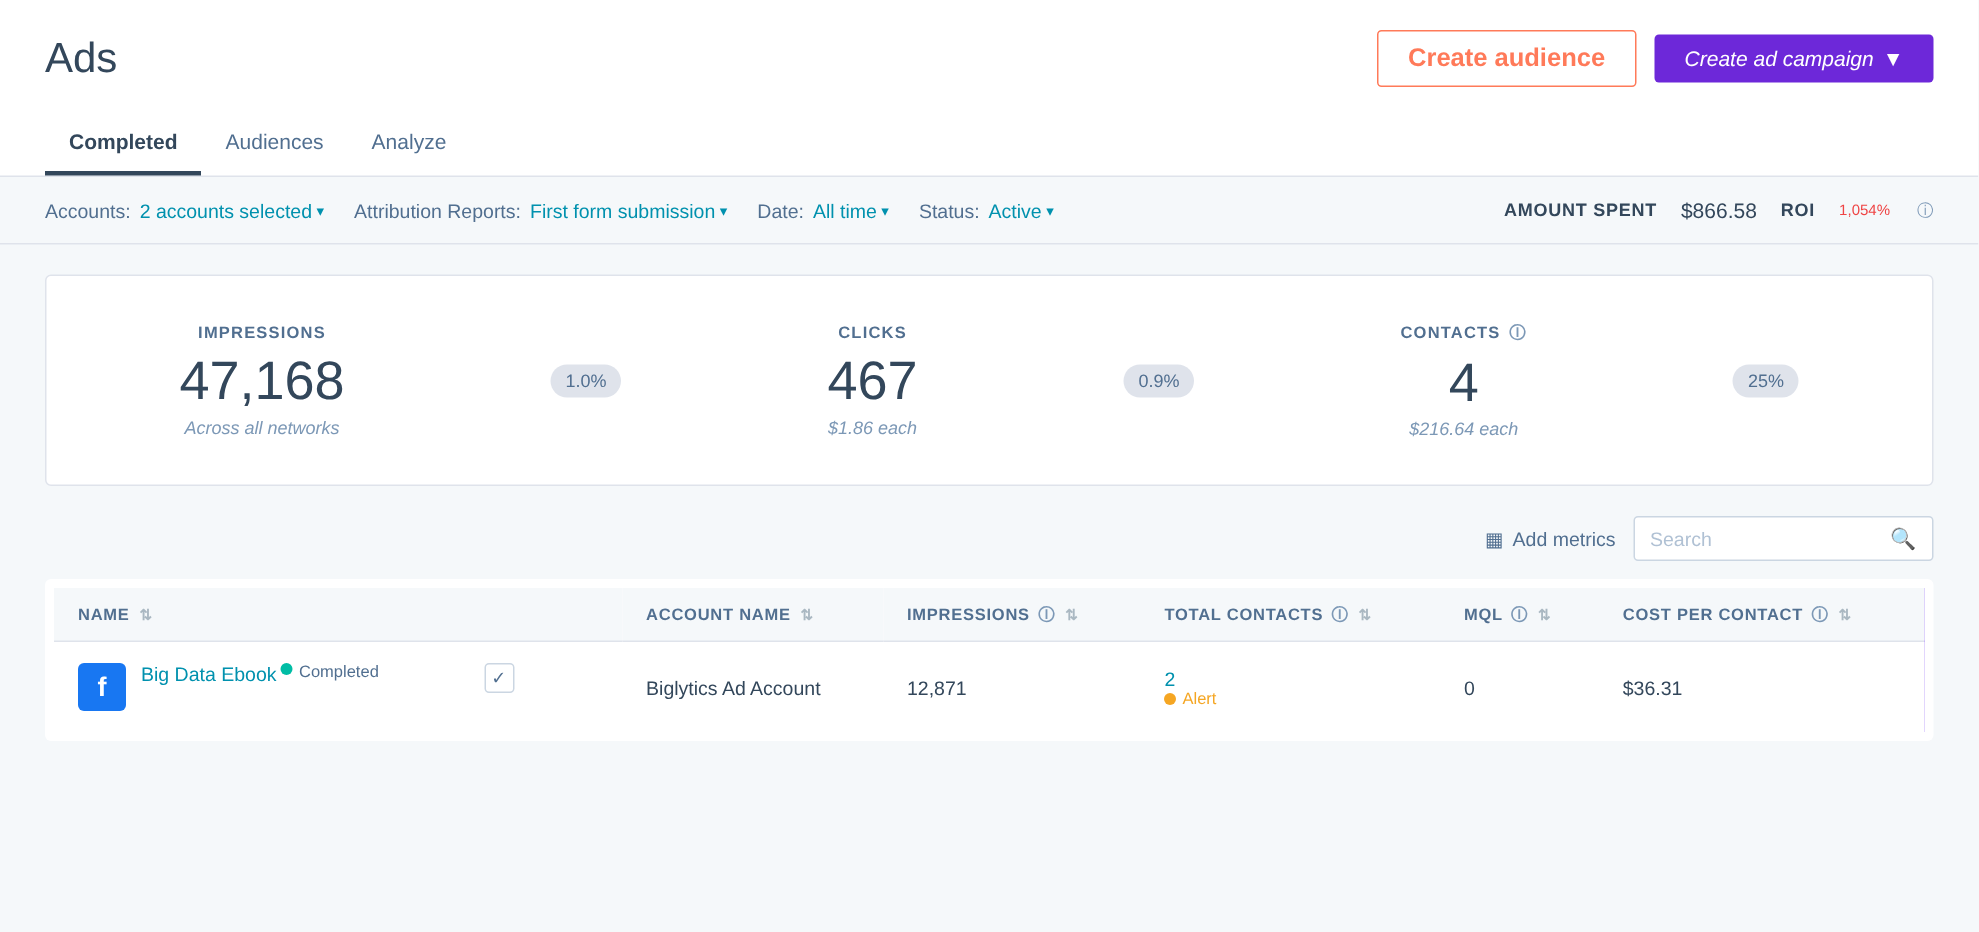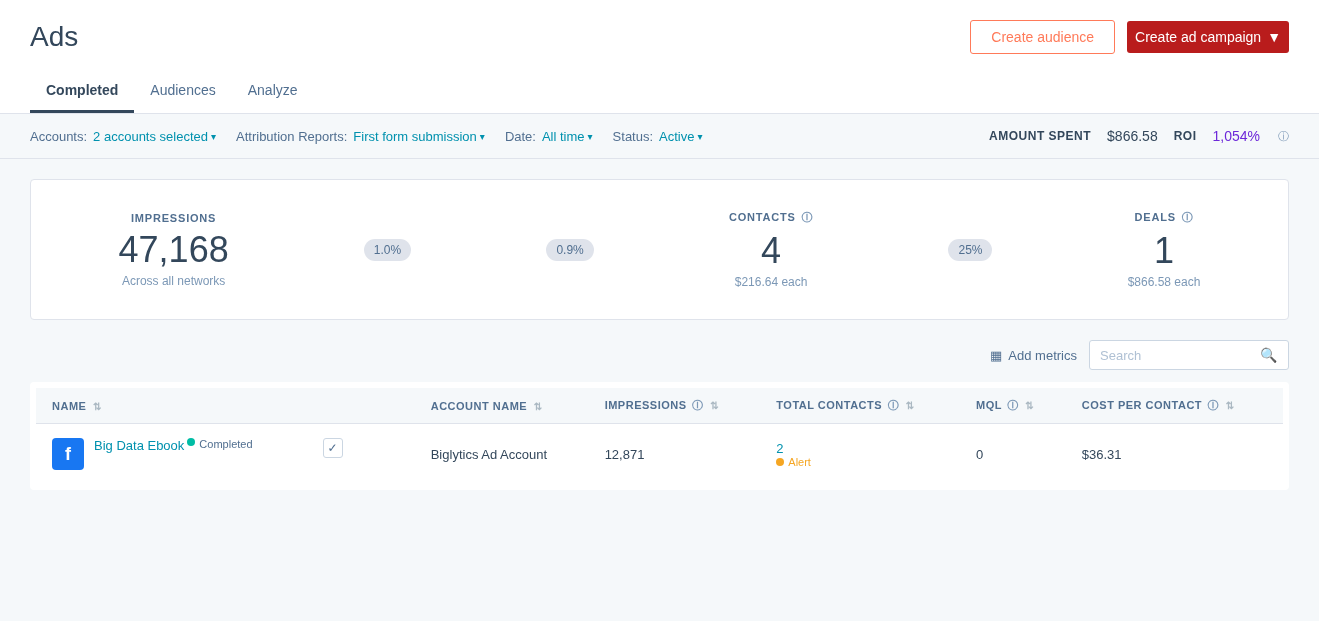--- a/index.html
+++ b/index.html
@@ -16,35 +16,36 @@
 
     .header-actions { display: flex; gap: 12px; align-items: center; }
 
     .btn-outline {
       padding: 8px 20px;
       border: 1px solid #ff7a59;
       color: #ff7a59;
       background: #fff;
       border-radius: 3px;
       cursor: pointer;
-      font-size: 14px;
-      font-weight: 400;
+      font-size: 17px;
+      font-weight: 700;
     }
     .btn-primary {
-      padding: 8px 8px;
+      padding: 8px 20px;
       border: none;
-      background: #b91c1c;
+      background: #6d28d9;
       color: #fff;
       border-radius: 3px;
       cursor: pointer;
       font-size: 14px;
       font-weight: 500;
       display: flex;
       align-items: center;
       gap: 6px;
+      font-style: italic;
     }
 
     .tabs-bar {
       background: #fff;
       border-bottom: 1px solid #dfe3eb;
       padding: 0 30px;
       display: flex;
       gap: 0;
     }
     .tab {
@@ -111,22 +112,22 @@
       color: #33475b;
     }
     .roi-label {
       font-weight: 700;
       font-size: 12px;
       text-transform: uppercase;
       letter-spacing: 0.5px;
       color: #33475b;
     }
     .roi-value {
-      color: #6d28d9;
-      font-size: 14px;
+      color: #ef4444;
+      font-size: 10px;
       font-weight: 500;
     }
 
     .stats-card {
       background: #fff;
       margin: 20px 30px;
       border: 1px solid #dfe3eb;
       border-radius: 4px;
       padding: 30px 20px;
       display: flex;
@@ -151,20 +152,21 @@
     .stat-value {
       font-size: 36px;
       font-weight: 400;
       color: #33475b;
       line-height: 1;
     }
     .stat-sub {
       font-size: 12px;
       color: #7c98b6;
       margin-top: 6px;
+      font-style: italic;
     }
 
     .arrow-separator {
       display: flex;
       align-items: center;
     }
     .arrow-badge {
       background: #dfe3eb;
       color: #516f90;
       font-size: 12px;
@@ -401,44 +403,42 @@
   <div class="stat-block">
     <div class="stat-label">IMPRESSIONS</div>
     <div class="stat-value">47,168</div>
     <div class="stat-sub">Across all networks</div>
   </div>
 
   <div class="arrow-separator">
     <div class="arrow-badge">1.0%</div>
   </div>
 
+  <div class="stat-block">
+    <div class="stat-label">CLICKS</div>
+    <div class="stat-value">467</div>
+    <div class="stat-sub">$1.86 each</div>
+  </div>
 
   <div class="arrow-separator">
     <div class="arrow-badge">0.9%</div>
   </div>
 
   <div class="stat-block">
     <div class="stat-label">
       CONTACTS <span class="info-icon">ⓘ</span>
     </div>
     <div class="stat-value">4</div>
     <div class="stat-sub">$216.64 each</div>
   </div>
 
   <div class="arrow-separator">
     <div class="arrow-badge">25%</div>
   </div>
 
-  <div class="stat-block">
-    <div class="stat-label">
-      DEALS <span class="info-icon">ⓘ</span>
-    </div>
-    <div class="stat-value">1</div>
-    <div class="stat-sub">$866.58 each</div>
-  </div>
 
 </div>
 
 <div class="table-section">
   <div class="table-toolbar">
     <button class="add-metrics-btn">
       <span>▦</span>
       <span>Add metrics</span>
     </button>
     <div class="search-box">

